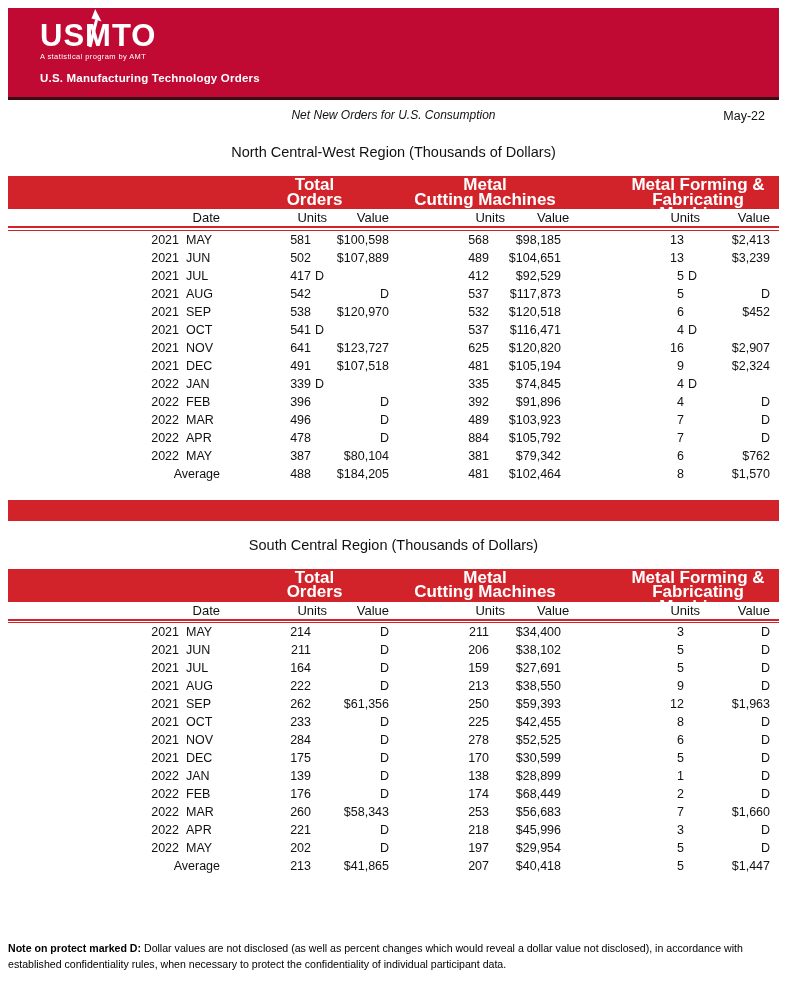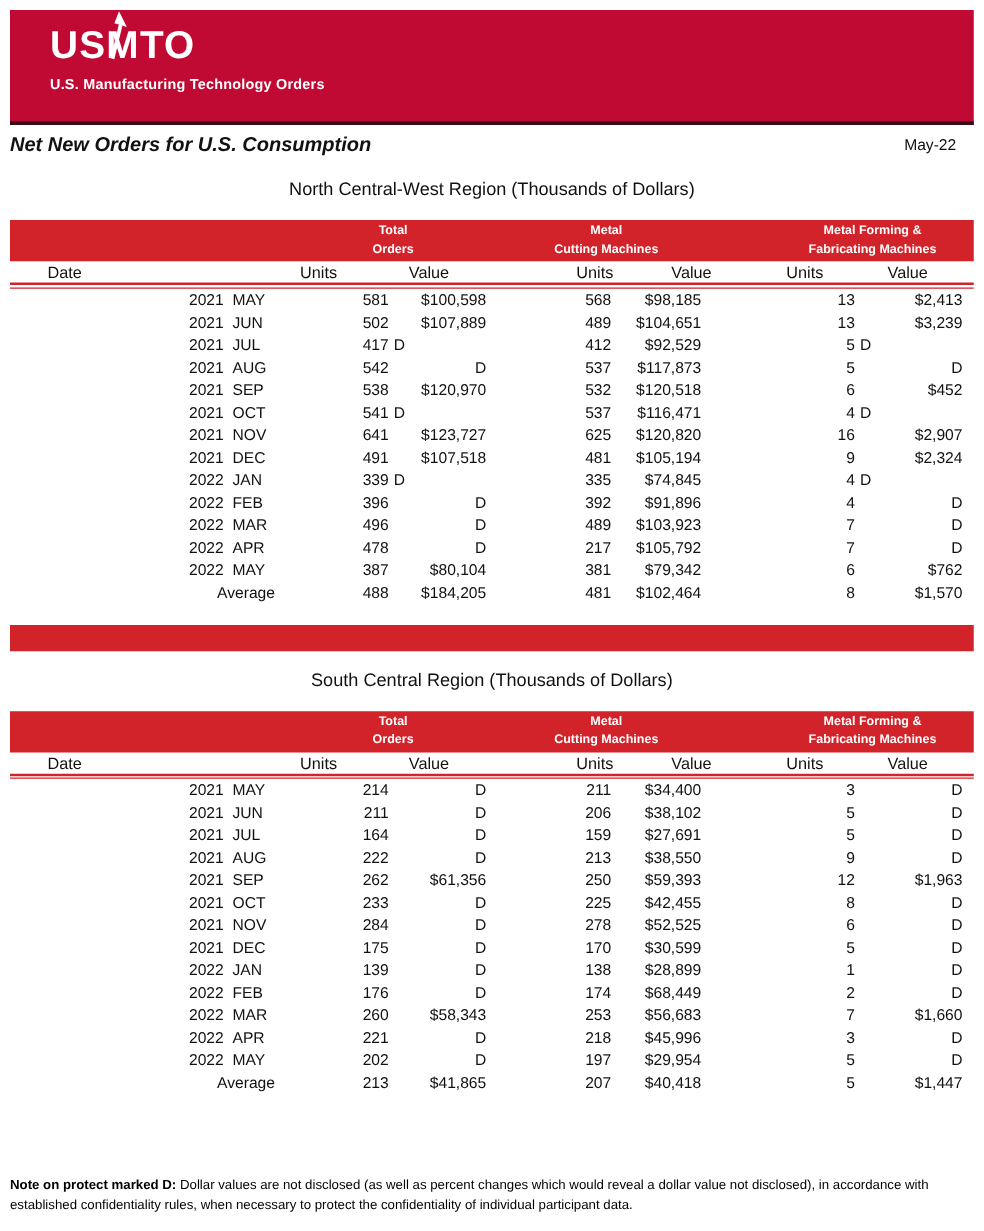--- a/index.html
+++ b/index.html
@@ -12,33 +12,33 @@
     padding:13px 0 0 32px; position:relative; }
   .logo-text { color:#fff; font-weight:bold; font-size:31px; letter-spacing:1px; line-height:30px;
     display:inline-block; position:relative; }
   .logo-m { position:relative; display:inline-block; }
   .logo-m svg { position:absolute; left:2px; top:-12px; }
   .tagline { color:#fff; font-size:7.5px; letter-spacing:0.4px; margin-top:1px; }
   .banner-sub { color:#fff; font-weight:bold; font-size:11.5px; margin-top:11px; letter-spacing:0.2px; }
 
   
   .title-row { position:relative; height:20px; margin-top:8px; }
-  .report-title { font-weight:bold; font-style:italic; font-size:16px; }
+  .report-title { text-align:center; font-weight:normal; font-style:italic; font-size:12px; }
   .report-date { position:absolute; right:14px; top:1px; font-size:12.5px; }
 
   
   .region-title { text-align:center; font-size:14.5px; margin-top:16px; height:18px; }
   .tbl { width:771px; margin-top:14px; }
   .group-band { display:grid; grid-template-columns:212px 169px 172px 218px;
     background:#D2232A; height:33px; padding-top:2px; }
-  .group-cell { color:#fff; font-weight:bold; font-size:10px; line-height:14.5px; text-align:center; }
+  .group-cell { color:#fff; font-weight:bold; font-size:17px; line-height:14.5px; text-align:center; }
   .g1 { padding-left:20px; } .g2 { padding-left:20px; } .g3 { padding-left:56px; }
   .col-hdr { display:grid; grid-template-columns:212px 107px 62px 116px 56px 139px 70px;
     height:17px; align-items:center; font-size:13px; }
-  .col-hdr > div { text-align:left; white-space:nowrap; }
+  .col-hdr > div { text-align:right; white-space:nowrap; }
   .h-date { padding-left:30px; } .h-u1 { padding-left:20px; } .h-u2 { padding-left:72px; }
   .h-v2 { padding-left:32px; } .h-u3 { padding-left:68px; } .h-v3 { padding-left:10px; }
   .dbl-rule { border-top:2.5px solid #D2232A; border-bottom:1px solid #D2232A; height:4.5px; }
 
   .row { display:grid; grid-template-columns:212px 91px 16px 62px 100px 16px 56px 123px 16px 70px;
     height:18px; line-height:18px; font-size:12.5px; }
   .c-date { display:flex; justify-content:flex-end; }
   .c-date .yr { text-align:right; }
   .c-date .mo { display:inline-block; width:34px; margin-left:7px; text-align:left; }
   .c-num, .c-val { text-align:right; white-space:nowrap; }
@@ -57,20 +57,21 @@
 <div class="page">
 
   <div class="banner">
     <div>
       <span class="logo-text">
         <span id="logo-us">US</span><span class="logo-m"><span id="logo-m">M</span><svg width="15" height="40" viewBox="0 0 15 40">
               <line x1="3" y1="38" x2="9.5" y2="11" stroke="#ffffff" stroke-width="3"></line>
               <polygon points="8.2,0 14.5,12.5 4.5,9.5" fill="#ffffff"></polygon>
             </svg></span><span id="logo-to">TO</span>
       </span>
+      <div class="tagline">A statistical program by AMT</div>
     </div>
     <div class="banner-sub">U.S. Manufacturing Technology Orders</div>
   </div>
 
   <div class="title-row">
     <div class="report-title">Net New Orders for U.S. Consumption</div>
     <div class="report-date">May-22</div>
   </div>
 
   <div>
@@ -268,21 +269,21 @@
             <div class="c-val">D</div>
           </div>
           <div class="row">
             <div class="c-date">
               <span class="yr">2022</span>
               <span class="mo">APR</span>
             </div>
             <div class="c-num">478</div>
             <div class="c-d"></div>
             <div class="c-val">D</div>
-            <div class="c-num">217</div>
+            <div class="c-num">884</div>
             <div class="c-d"></div>
             <div class="c-val">$105,792</div>
             <div class="c-num">7</div>
             <div class="c-d"></div>
             <div class="c-val">D</div>
           </div>
           <div class="row">
             <div class="c-date">
               <span class="yr">2022</span>
               <span class="mo">MAY</span>

